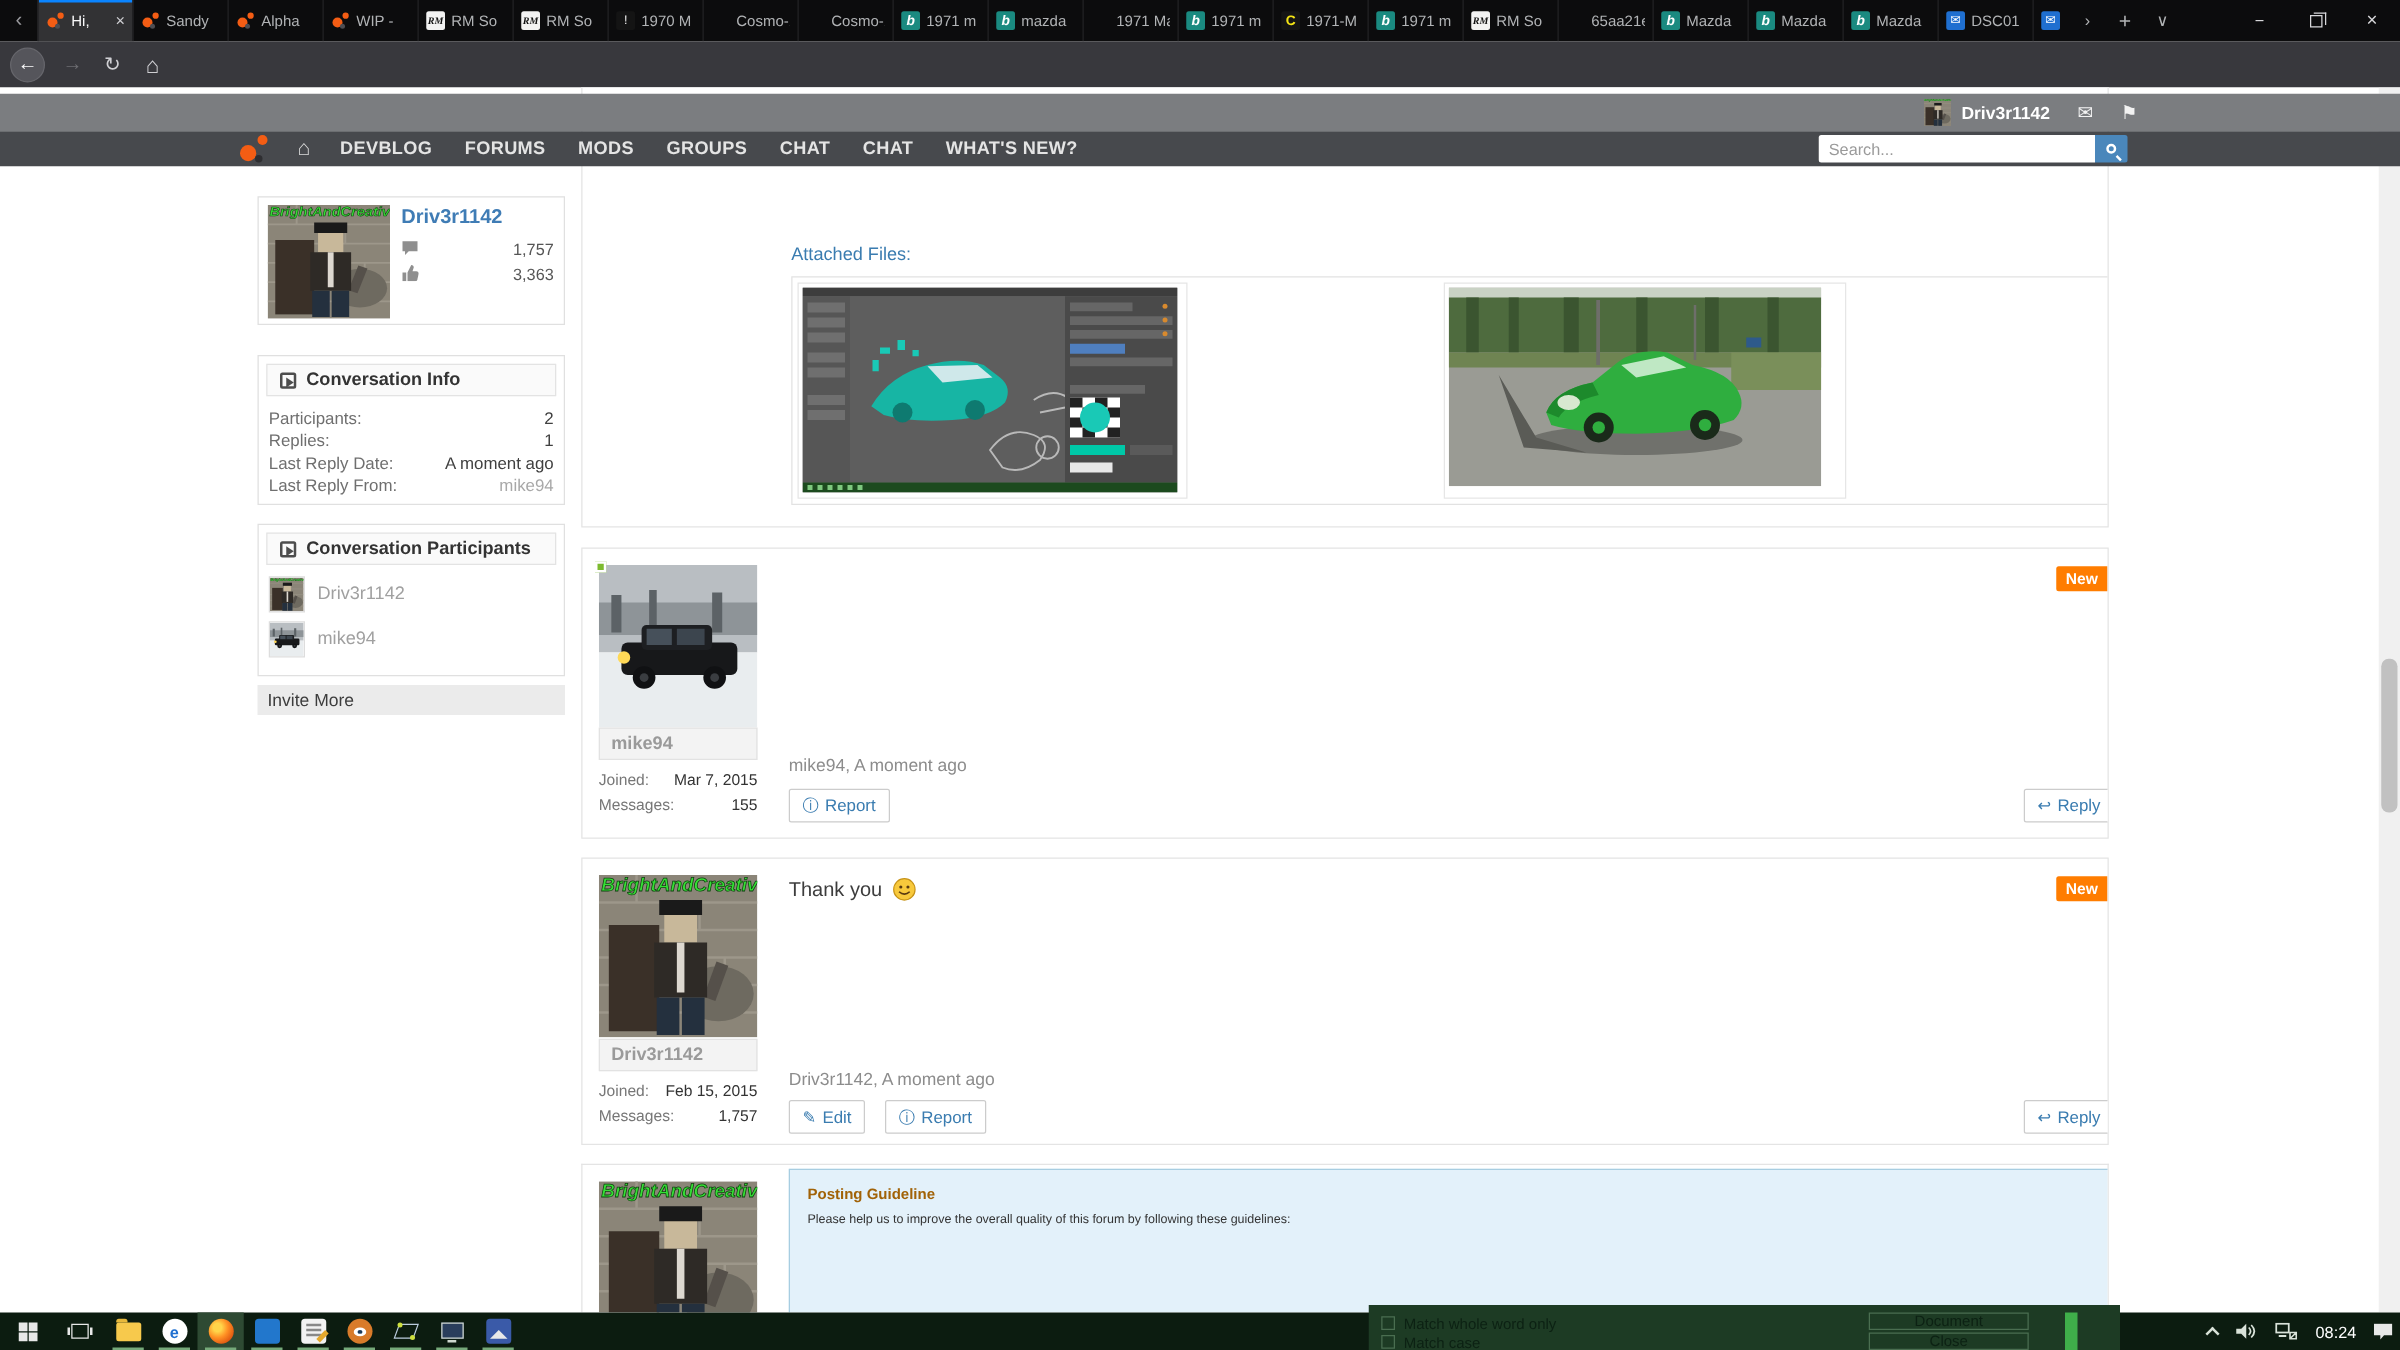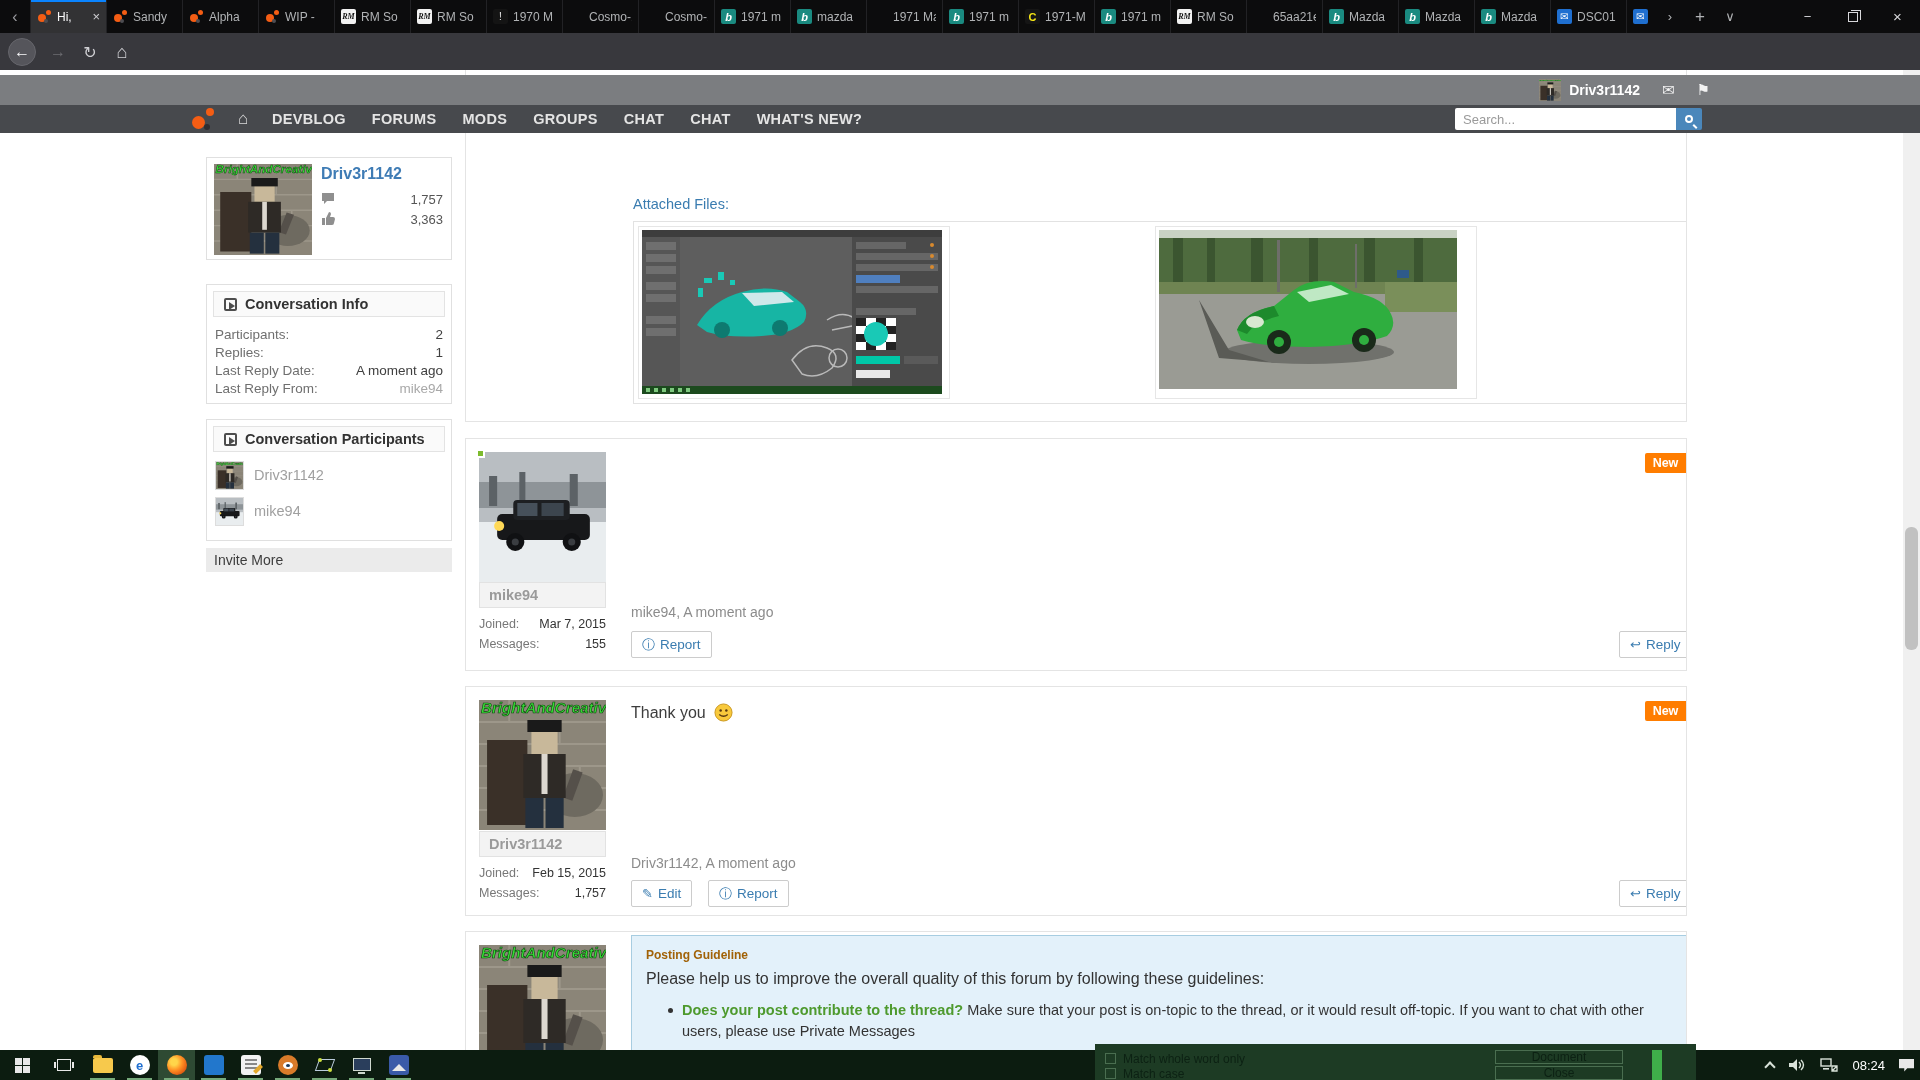--- a/index.html
+++ b/index.html
@@ -125,21 +125,21 @@
   .fbtn{position:absolute;height:27px;background:#fff;border:1px solid #ccc;border-radius:2px;color:#3a7cb0;
         font-size:13.5px;display:flex;align-items:center;justify-content:center;padding:0 10px;gap:5px;}
   .fbtn .bi{font-size:13px;color:#3a7cb0;}
   .attachlabel{position:absolute;left:167px;color:#3a7cb0;font-size:14.5px;}
   .attachbox{position:absolute;left:167px;width:1055px;border:1px solid #e2e2e2;}
   .attachcell{position:absolute;top:4px;border:1px solid #e6e6e6;background:#fff;padding:3px;}
 
   
   #gbox{position:absolute;left:165px;top:3px;width:1060px;height:140px;background:#e3f1fa;border:1px solid #a7cde1;padding:12px 14px;}
   #gbox h3{margin:0;font-size:12px;color:#a16207;}
-  #gbox .gintro{margin-top:8px;font-size:16px;color:#333;}
+  #gbox .gintro{margin-top:8px;font-size:10px;color:#333;}
   #gbox .gbullet{margin-top:12px;margin-left:36px;font-size:14.5px;color:#333;position:relative;width:980px;line-height:21px;}
   #gbox .gbullet::before{content:"";position:absolute;left:-14px;top:8px;width:5px;height:5px;border-radius:50%;background:#333;}
   #gbox .gbold{color:#4e9a2e;font-weight:bold;}
 
   
   #scrolltrack{position:absolute;left:1903px;top:0;width:17px;height:980px;background:#f0f0f0;}
   #scrollthumb{position:absolute;left:2px;top:457px;width:13px;height:123px;background:#c1c1c1;border-radius:6px;}
 
   
   #taskbar{position:absolute;left:0;top:1050px;width:1920px;height:30px;background:#0c1c10;color:#d9e2d9;}
@@ -682,23 +682,20 @@
       </div>
     </div>
 
     <div class="msg" style="top:861px;height:119px;border-bottom:none;">
       <svg class="mav" height="130" width="127" preserveAspectRatio="none">
           <use href="#av-bac"></use>
         </svg>
       <div id="gbox">
         <h3>Posting Guideline</h3>
         <div class="gintro">Please help us to improve the overall quality of this forum by following these guidelines:</div>
-        <div class="gbullet">
-          <span class="gbold">Does your post contribute to the thread?</span><span> Make sure that your post is on-topic to the thread, or it would result off-topic. If you want to chat with other users, please use Private Messages</span>
-        </div>
       </div>
     </div>
 
     <div id="scrolltrack">
       <div id="scrollthumb"></div>
     </div>
   </div>
 
   <div id="taskbar">
     <div class="tbtn" style="left:0;width:44px;">

